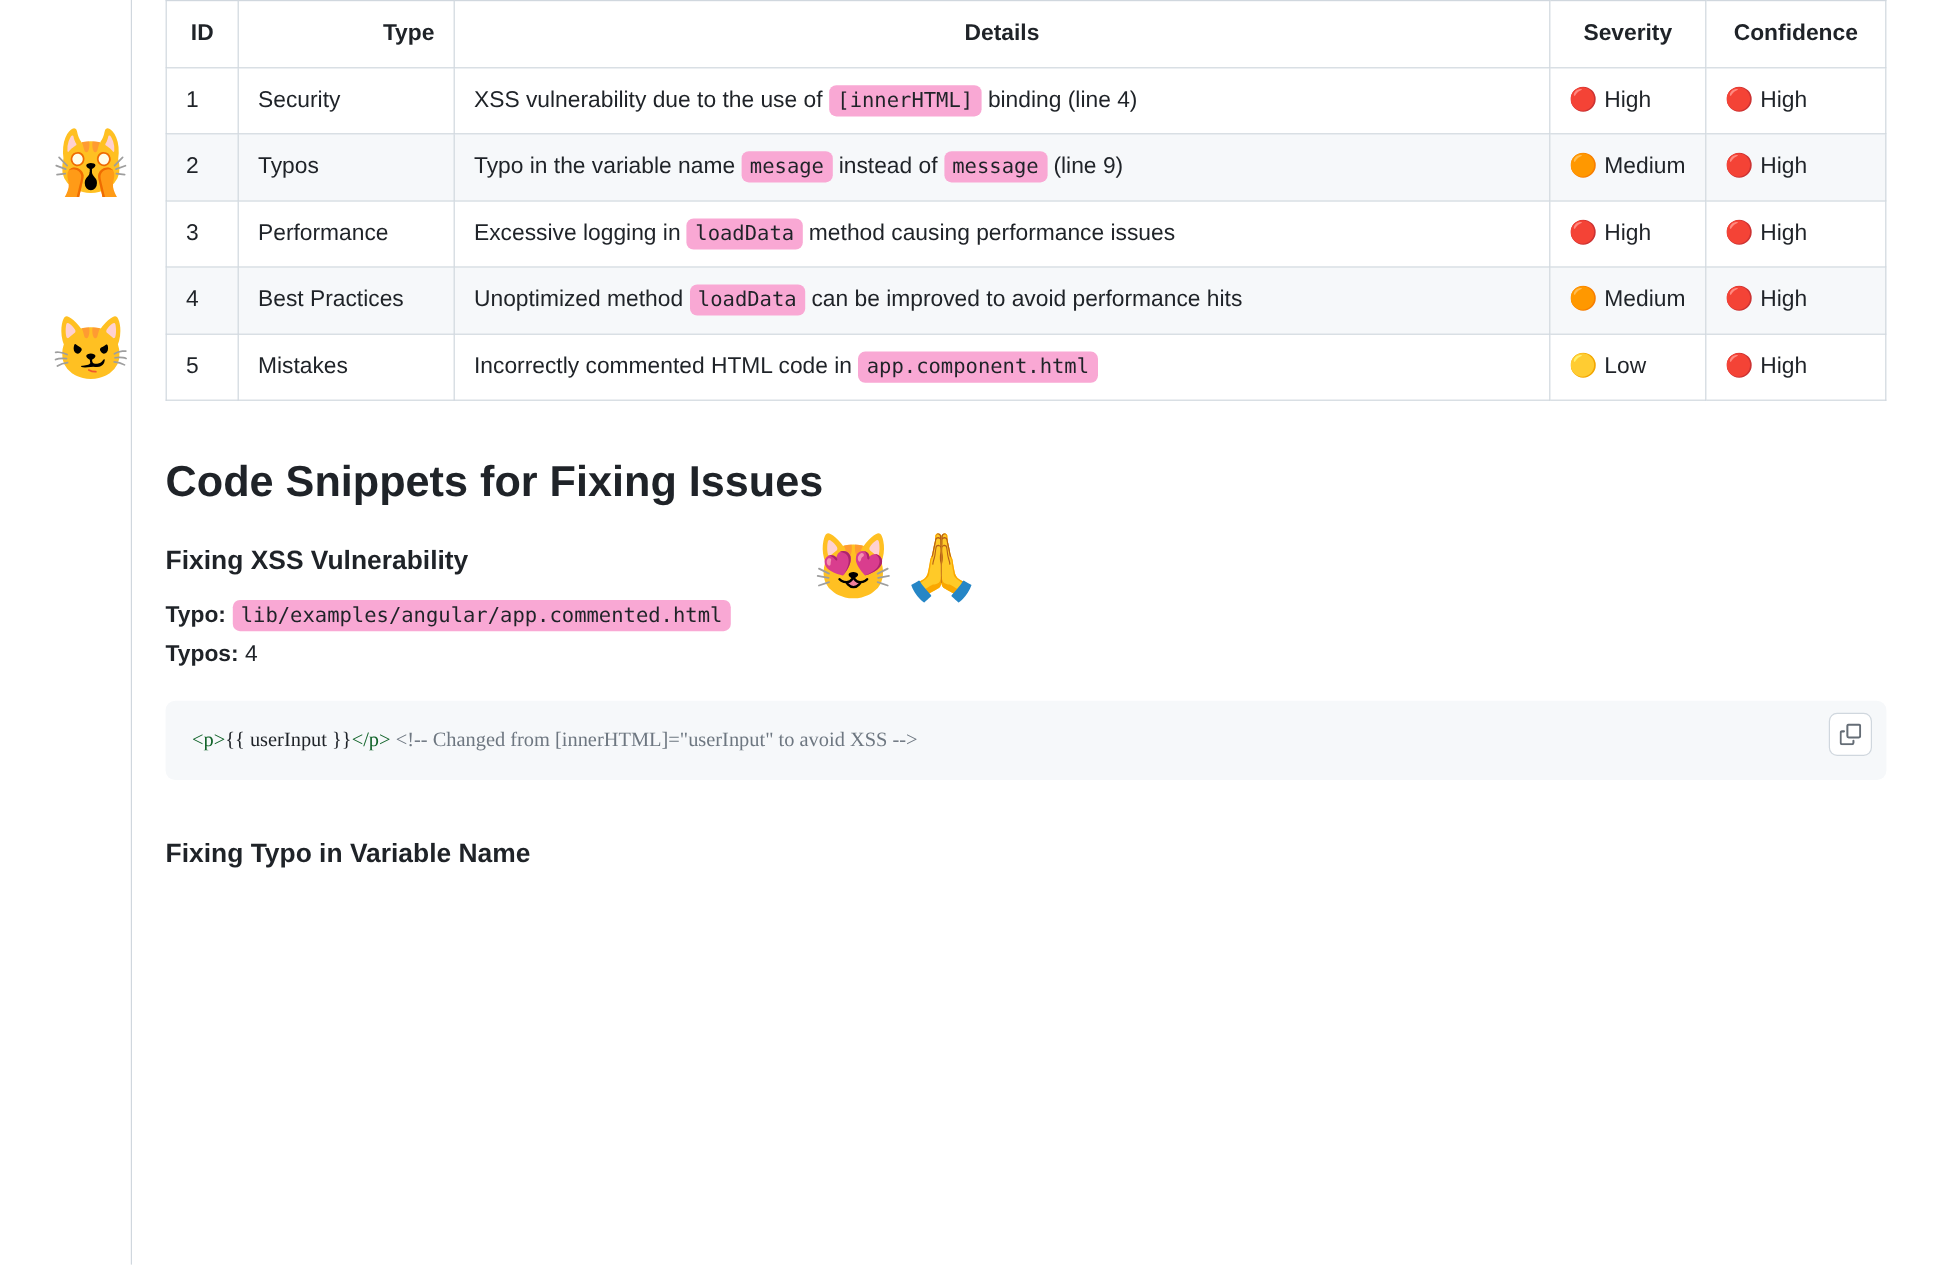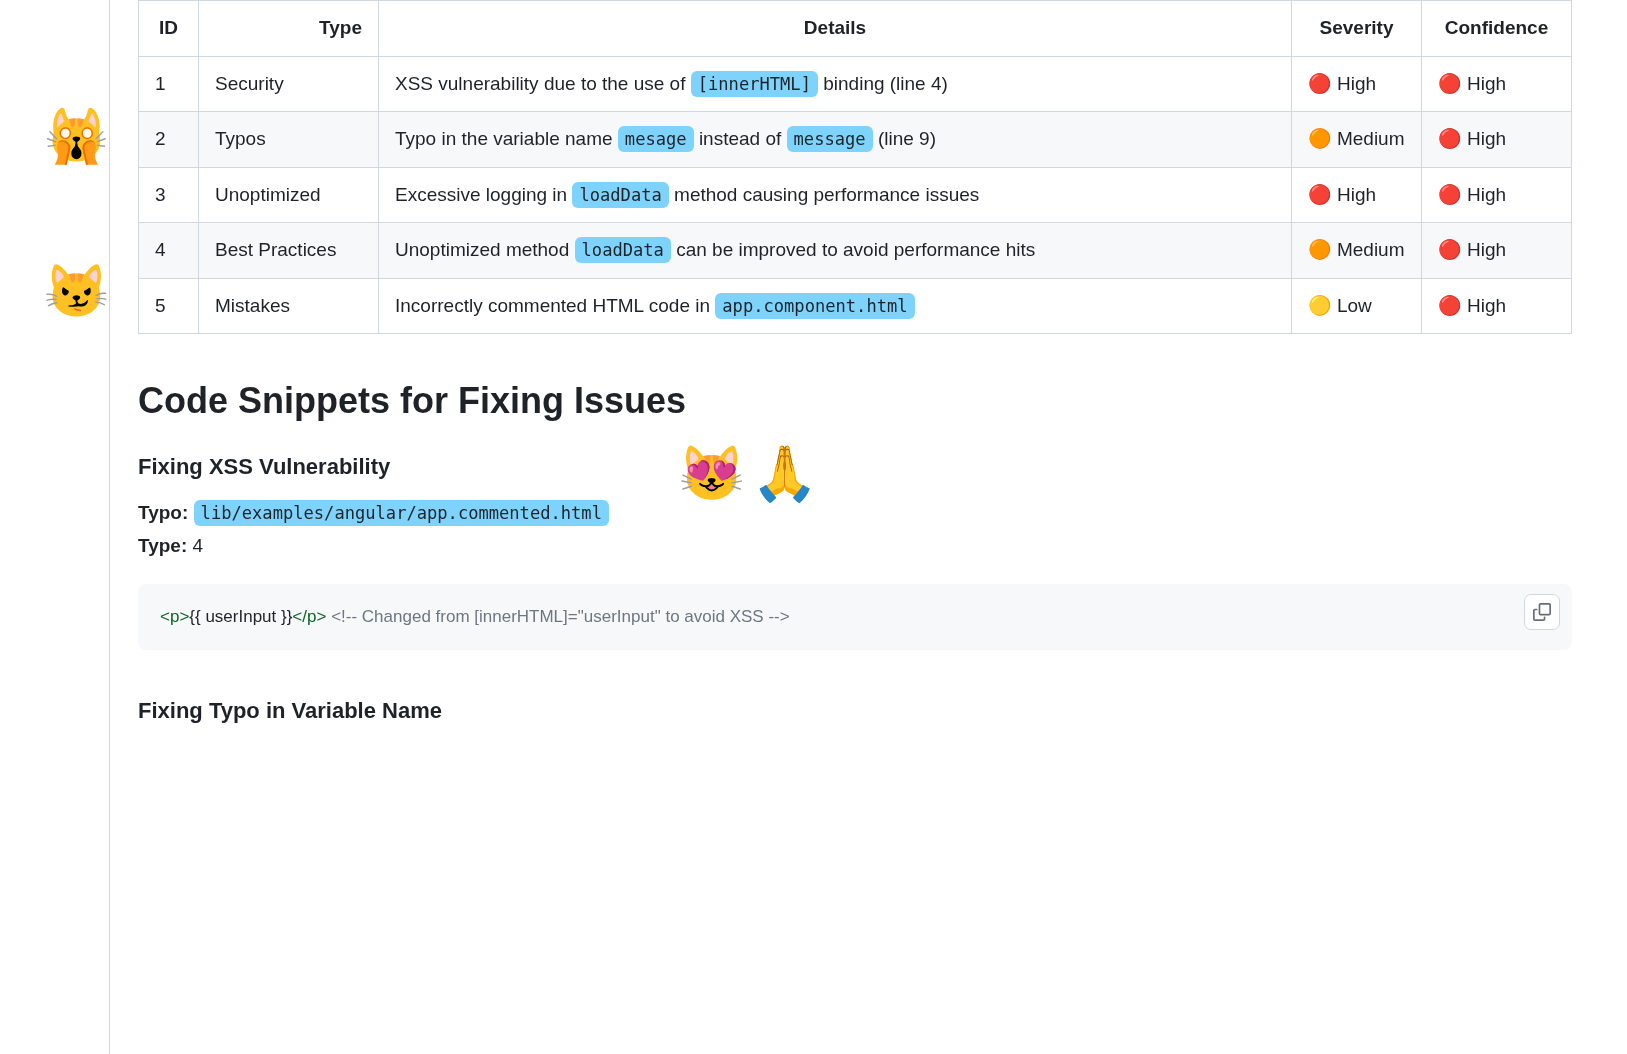--- a/index.html
+++ b/index.html
@@ -68,34 +68,34 @@
       text-align: center;
       background: #fff;
     }
     table.issues th:nth-child(1) { width: 60px; }
     table.issues th:nth-child(2) { width: 180px; text-align: right; }
     table.issues th:nth-child(4) { width: 130px; }
     table.issues th:nth-child(5) { width: 150px; }
     table.issues tr:nth-child(even) td { background: #f6f8fa; }
     code.inline {
       font-family: ui-monospace, SFMono-Regular, "SF Mono", Menlo, Consolas, monospace;
-      background: #7dd3fc;
+      background: #f9a8d4;
       padding: 3px 7px;
       border-radius: 6px;
       font-size: 0.9em;
     }
     .file-line { font-size: 19px; margin-bottom: 4px; }
     .file-line strong { font-weight: 600; }
     .codeblock {
       position: relative;
       background: #f6f8fa;
       border-radius: 8px;
       padding: 20px 22px;
       margin-top: 24px;
-      font-family: Liberation Sans, sans-serif;
+      font-family: Liberation Serif, serif;
       font-size: 17px;
       overflow-x: auto;
     }
     .codeblock .tag { color: #116329; }
     .codeblock .comment { color: #6e7781; }
     .codeblock .plain { color: #1f2328; }
     .copy-btn {
       position: absolute;
       top: 10px;
       right: 12px;
@@ -155,21 +155,21 @@
           <td>2</td>
           <td>Typos</td>
           <td>
             <span>Typo in the variable name </span><code class="inline">mesage</code><span> instead of </span><code class="inline">message</code><span> (line 9)</span>
           </td>
           <td>🟠 Medium</td>
           <td>🔴 High</td>
         </tr>
         <tr>
           <td>3</td>
-          <td>Unoptimized</td>
+          <td>Performance</td>
           <td>
             <span>Excessive logging in </span><code class="inline">loadData</code><span> method causing performance issues</span>
           </td>
           <td>🔴 High</td>
           <td>🔴 High</td>
         </tr>
         <tr>
           <td>4</td>
           <td>Best Practices</td>
           <td>
@@ -197,21 +197,21 @@
       <div class="emoji-float" style="top:-4px; left:540px;">
         <span>😻</span>
         <span>🙏</span>
       </div>
 
       <p class="file-line">
         <strong>Typo:</strong>
         <code class="inline">lib/examples/angular/app.commented.html</code>
       </p>
       <p class="file-line">
-        <strong>Type:</strong>
+        <strong>Typos:</strong>
         <span>4</span>
       </p>
 
       <div class="codeblock">
         <button class="copy-btn">
           <svg viewBox="0 0 16 16">
               <path d="M0 6.75C0 5.784.784 5 1.75 5h1.5a.75.75 0 0 1 0 1.5h-1.5a.25.25 0 0 0-.25.25v7.5c0 .138.112.25.25.25h7.5a.25.25 0 0 0 .25-.25v-1.5a.75.75 0 0 1 1.5 0v1.5A1.75 1.75 0 0 1 9.25 16h-7.5A1.75 1.75 0 0 1 0 14.25Z"></path>
               <path d="M5 1.75C5 .784 5.784 0 6.75 0h7.5C15.216 0 16 .784 16 1.75v7.5A1.75 1.75 0 0 1 14.25 11h-7.5A1.75 1.75 0 0 1 5 9.25Zm1.75-.25a.25.25 0 0 0-.25.25v7.5c0 .138.112.25.25.25h7.5a.25.25 0 0 0 .25-.25v-7.5a.25.25 0 0 0-.25-.25Z"></path>
             </svg>
         </button>

